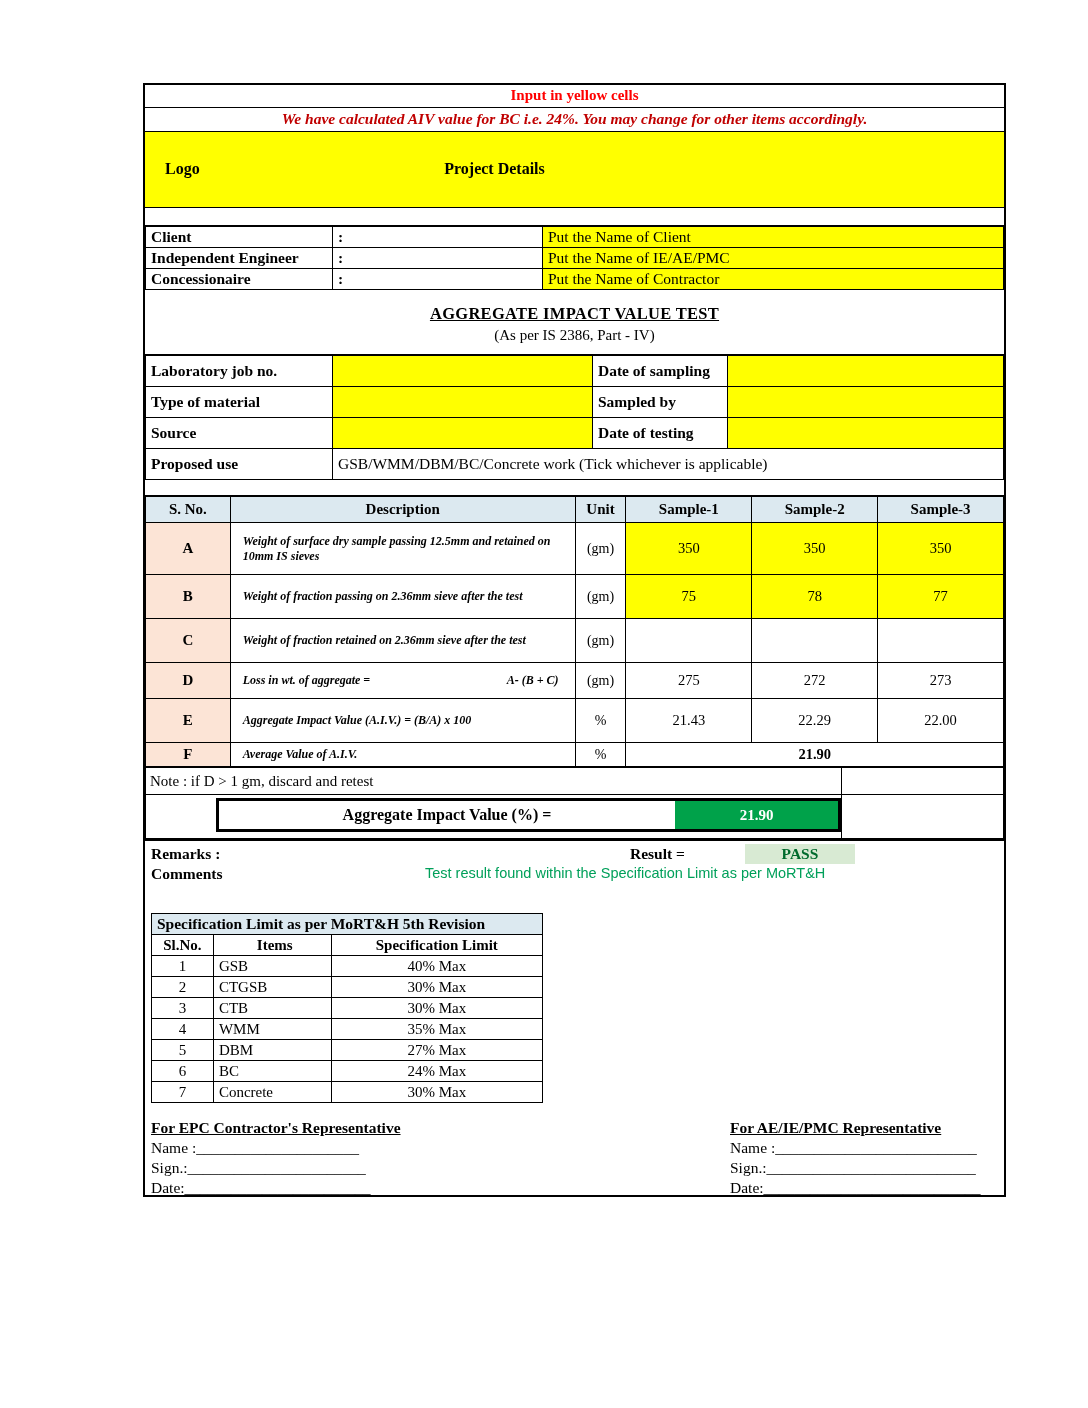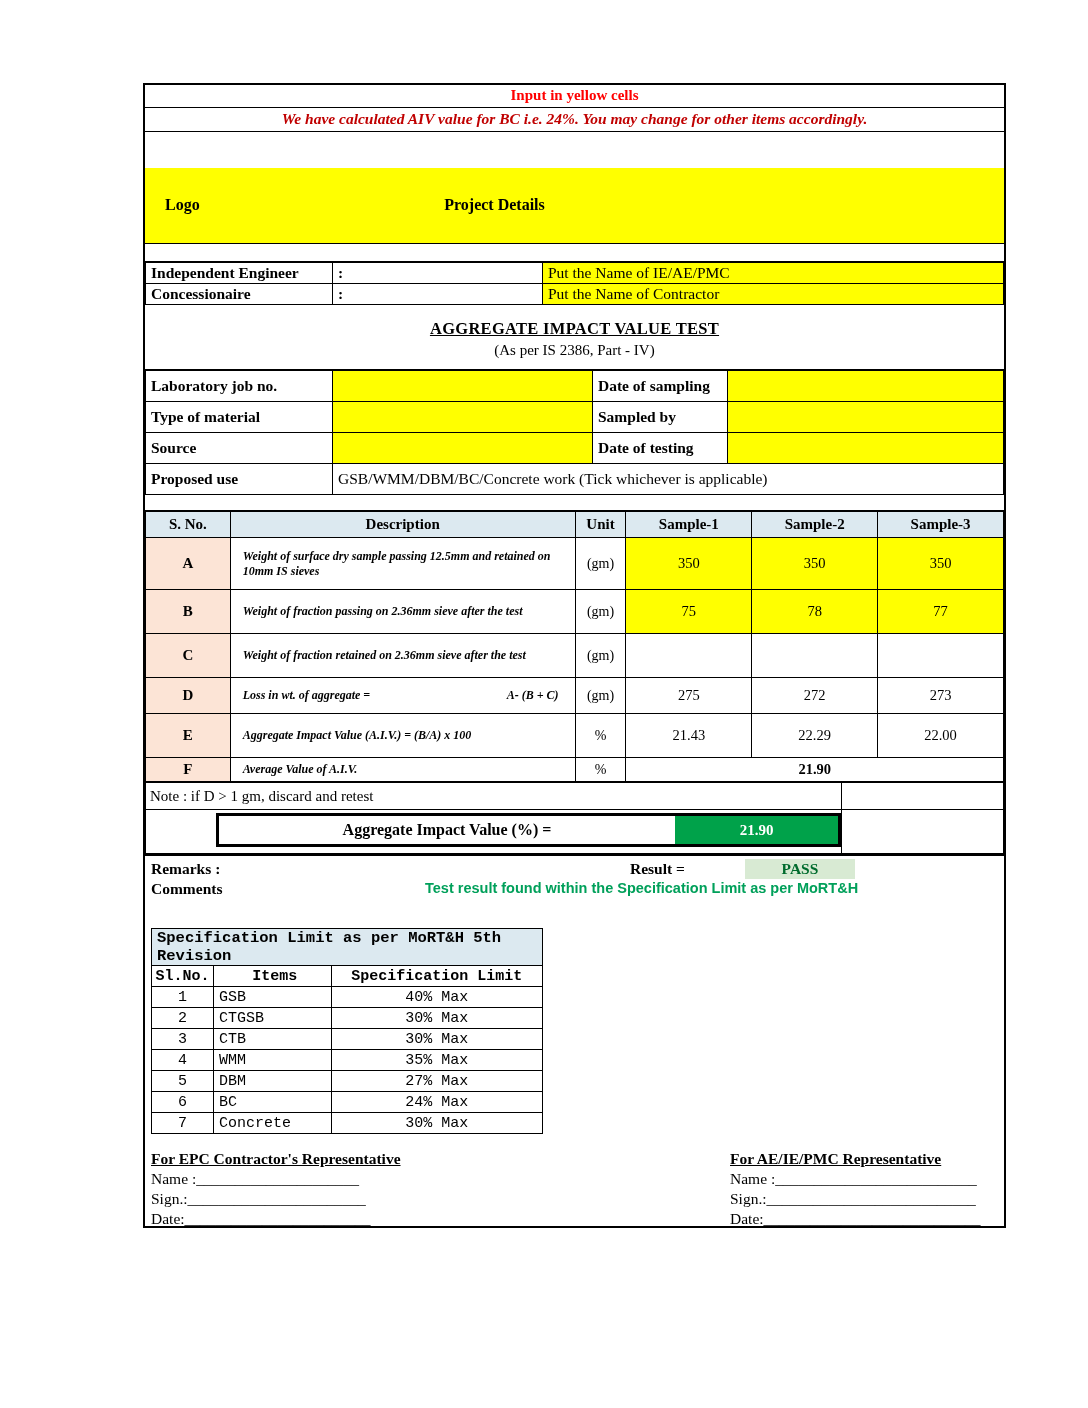--- a/index.html
+++ b/index.html
@@ -43,21 +43,20 @@
     font-size: 15.5px;
     border-radius: 8px;
   }
 
   
   .project-band {
     background: #FFFF00;
     height: 76px;
     border-bottom: 1.5px solid #000;
     position: relative;
-    margin-top: 36px;
   }
   .logo-text {
     position: absolute;
     left: 20px; top: 50%;
     transform: translateY(-50%);
     font-weight: bold; font-size: 16px;
   }
   .project-title {
     position: absolute;
     left: 0; right: 0; top: 50%;
@@ -209,30 +208,30 @@
     position: absolute; left: 600px; top: 3px;
     width: 110px; height: 20px;
     background: #D8EAD3;
     color: #006B2D;
     font-weight: bold; font-size: 15.5px;
     display: flex; align-items: center; justify-content: center;
   }
   .comment-green {
     position: absolute; left: 280px; top: 24px;
     color: #00A05A;
-    font-weight: bold;
+    font-weight: normal;
     font-size: 14.5px;
     font-family: "Liberation Sans", sans-serif;
     white-space: nowrap;
   }
 
   
   .spec-area { padding: 22px 0 0 6px; background:#fff; }
   .spec-tbl { width: 392px; border-collapse: collapse; }
-  .spec-tbl td, .spec-tbl th { border: 1.2px solid #000; font-size: 15px; font-family: Liberation Mono, monospace; }
+  .spec-tbl td, .spec-tbl th { border: 1.2px solid #000; font-size: 15px; }
   .spec-head td {
     background: #DCE9F0;
     font-weight: bold;
     height: 22px;
     text-align: left;
     padding-left: 5px;
     font-size: 15.5px;
   }
   .spec-cols td {
     font-weight: bold;
@@ -275,20 +274,25 @@
       </table>
 
     <div class="project-band">
       <div class="logo-text">Logo</div>
       <div class="project-title">Project Details</div>
     </div>
     <div class="gap-row"></div>
 
     <table class="info-tbl">
       <tbody>
+          <tr>
+        <td class="c-label">Client</td>
+        <td class="c-colon colon">:</td>
+        <td class="val">Put the Name of Client</td>
+      </tr>
       <tr>
         <td class="c-label">Independent  Engineer</td>
         <td class="c-colon colon">:</td>
         <td class="val">Put the Name of IE/AE/PMC</td>
       </tr>
       <tr>
         <td class="c-label">Concessionaire</td>
         <td class="c-colon colon">:</td>
         <td class="val">Put the Name of Contractor</td>
       </tr>

